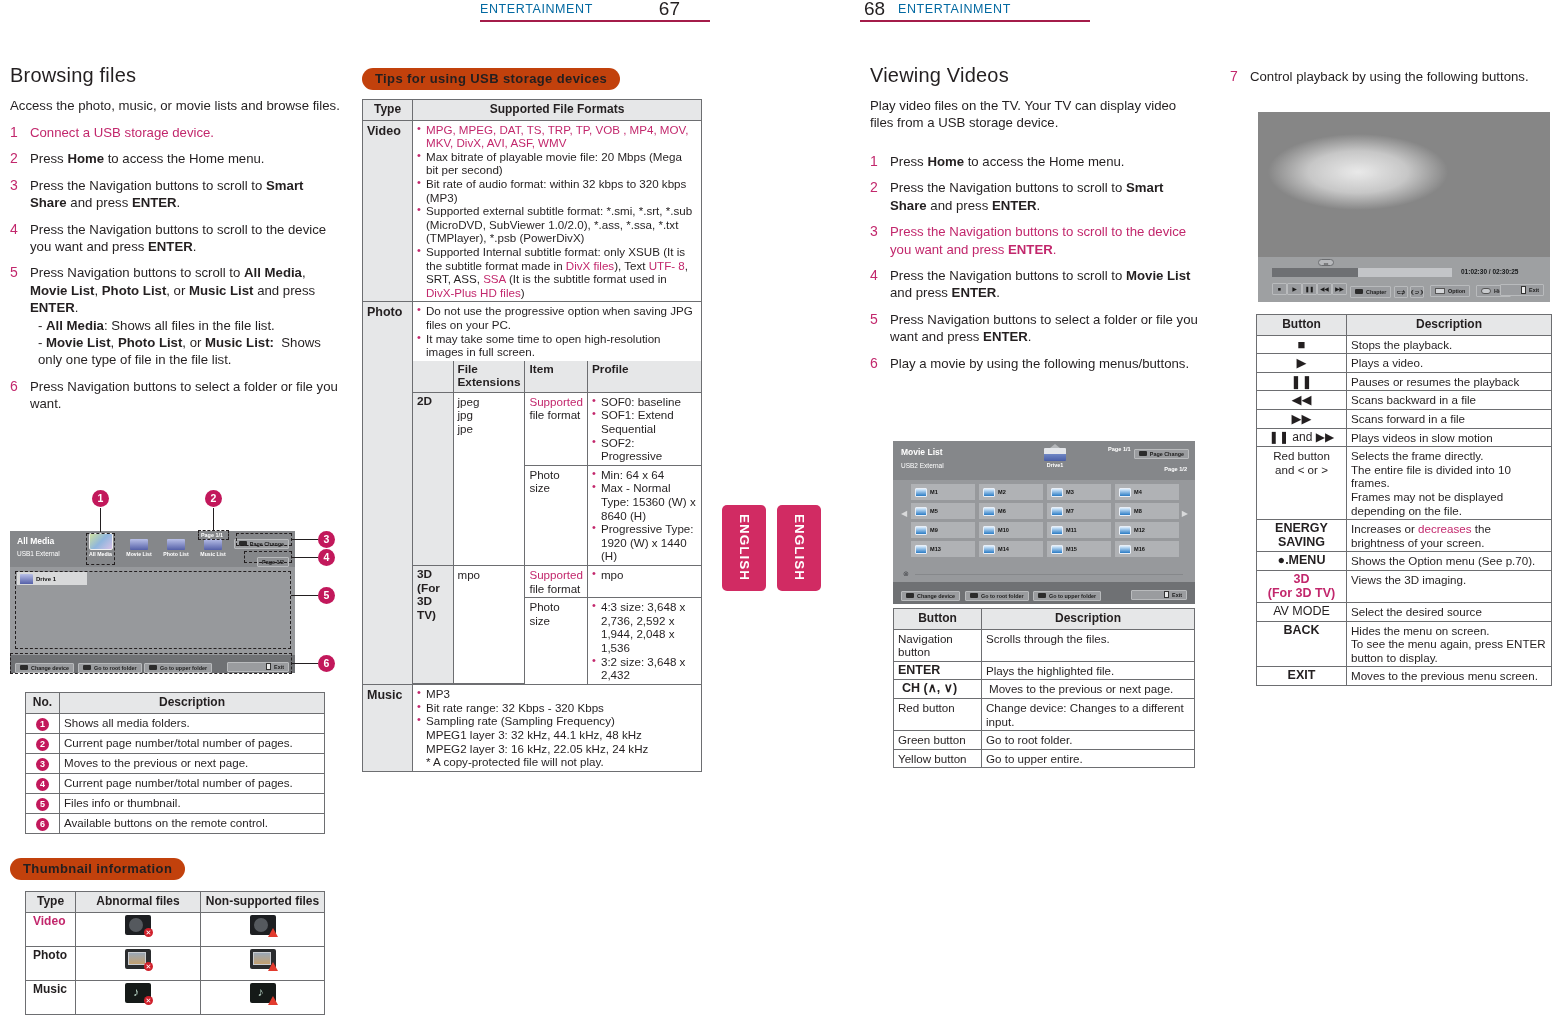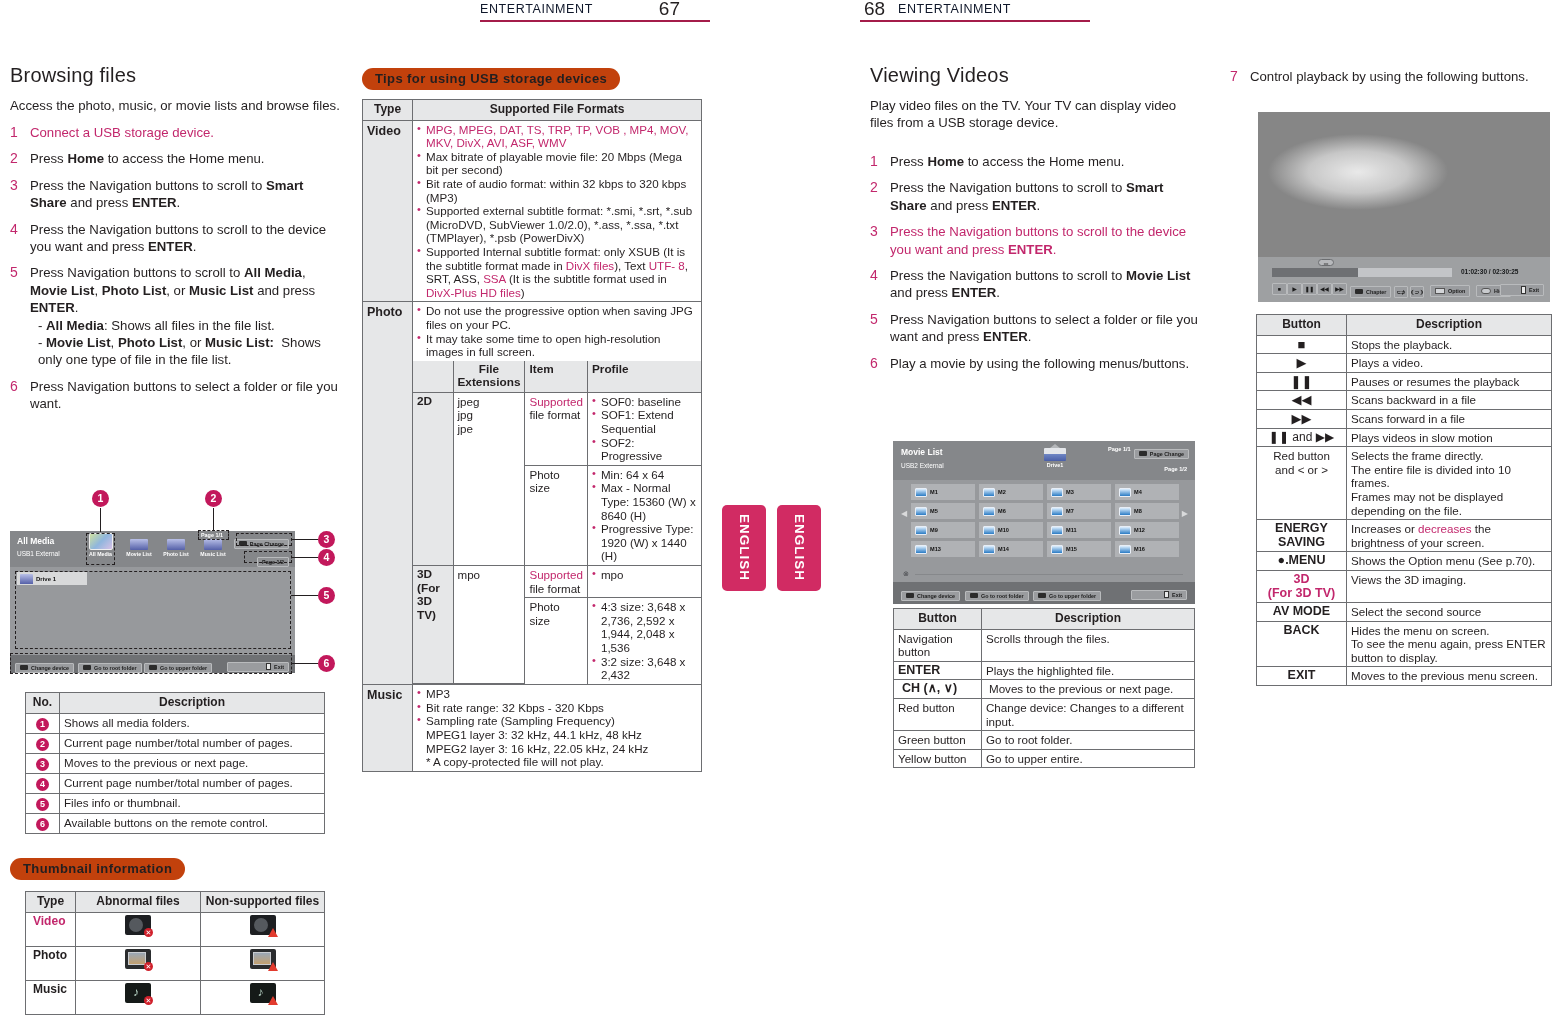--- a/index.html
+++ b/index.html
@@ -10,21 +10,21 @@
     color:#231f20;
     font-size:12px;
     position:relative;
     overflow:hidden;
   }
   .page{ position:absolute; top:0; left:0; width:1562px; height:1031px; }
 
   
   .hdr{ position:absolute; top:0; height:24px; }
   .hdr .rule{ position:absolute; left:0; right:0; top:20px; height:2px; background:#a41c4a; }
-  .hdr .lbl{ position:absolute; top:2px; font-size:12.5px; letter-spacing:.6px; color:#0f172a; font-family:"Liberation Sans",sans-serif; }
+  .hdr .lbl{ position:absolute; top:2px; font-size:12.5px; letter-spacing:.6px; color:#0369a1; font-family:"Liberation Sans",sans-serif; }
   .hdr .pg{ position:absolute; top:-2px; font-size:19px; color:#231f20; }
 
   #hdr-left{ left:480px; width:230px; }
   #hdr-left .lbl{ left:0; }
   #hdr-left .pg{ right:30px; }
 
   #hdr-right{ left:860px; width:230px; }
   #hdr-right .pg{ left:4px; }
   #hdr-right .lbl{ left:38px; }
 
@@ -343,21 +343,21 @@
           <div style="padding:2px 4px;">
             <ul class="b">
               <li>Do not use the progressive option when saving JPG files on your PC.</li>
               <li>It may take some time to open high-resolution images in full screen.</li>
             </ul>
           </div>
           <table class="grid" style="margin:0;border:0;">
             <tbody>
                   <tr>
               <td class="shade" style="width:40px;border-left:0;border-top:0;"></td>
-              <td class="shade" style="width:58px;border-top:0;font-weight:bold;font-size:11.8px;text-align:center;">File Extensions</td>
+              <td class="shade" style="width:58px;border-top:0;font-weight:bold;font-size:11.8px;">File Extensions</td>
               <td class="shade" style="width:60px;border-top:0;font-weight:bold;font-size:11.8px;">Item</td>
               <td class="shade" style="border-top:0;border-right:0;font-weight:bold;font-size:11.8px;">Profile</td>
             </tr>
             <tr>
               <td rowspan="2" class="shade" style="border-left:0;font-weight:bold;font-size:11.8px;">2D</td>
               <td rowspan="2" style="white-space:pre-line;">jpeg
 jpg
 jpe</td>
               <td class="pink"><span class="pink">Supported</span><span style="color:#231f20;"> file format</span></td>
               <td style="border-right:0;">
@@ -704,22 +704,22 @@
       <tr>
             <td class="ctr mid" style="font-weight:bold;font-size:12.5px;margin-left:40px;">●.MENU</td>
             <td class="mid">Shows the Option menu (See p.70).</td>
           </tr>
       <tr>
             <td class="ctr mid pinkb" style="font-size:12.5px;white-space:pre-line;">3D
 (For 3D TV)</td>
             <td class="mid">Views the 3D imaging.</td>
           </tr>
       <tr>
-            <td class="ctr mid" style="font-weight:bold;font-size:12.5px;">AV MODE</td>
-            <td class="mid">Select the second source</td>
+            <td class="ctr mid" style="font-weight:normal;font-size:12.5px;">AV MODE</td>
+            <td class="mid">Select the desired source</td>
           </tr>
       <tr>
             <td class="ctr mid" style="font-weight:bold;font-size:12.5px;">BACK</td>
             <td class="mid" style="white-space:pre-line;">Hides the menu on screen.
 To see the menu again, press ENTER button to display.</td>
           </tr>
       <tr>
             <td class="ctr mid" style="font-weight:bold;font-size:12.5px;">EXIT</td>
             <td class="mid">Moves to the previous menu screen.</td>
           </tr>

